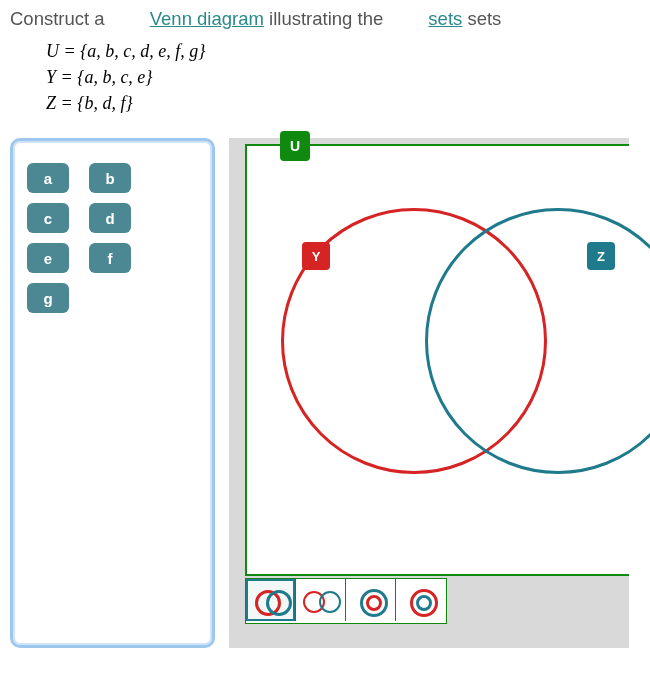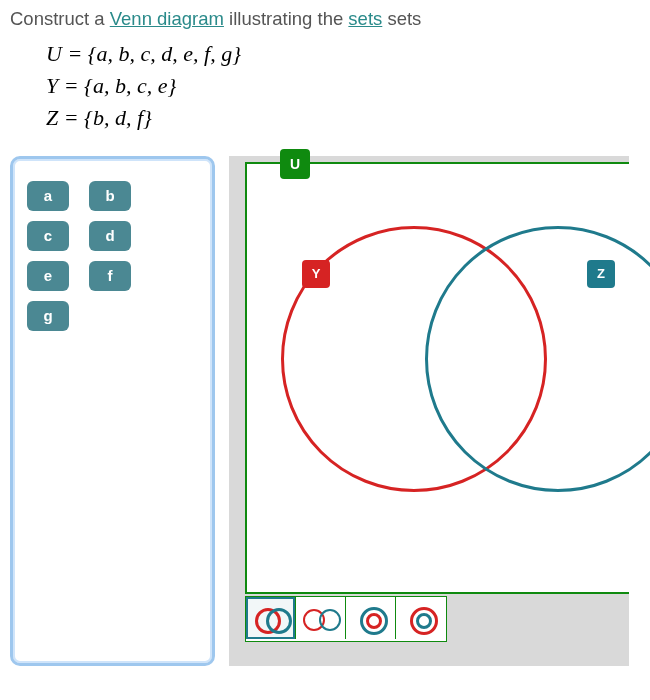--- a/index.html
+++ b/index.html
@@ -13,25 +13,26 @@
     box-sizing: border-box;
   }
   .prompt {
     margin-bottom: 8px;
     font-size: 18.5px;
     color: #555;
   }
   .prompt .link {
     color: #2a8a8a;
     text-decoration: underline;
+    margin-left: 40px;
   }
   .sets {
     padding-left: 36px;
     font-family: "Times New Roman", Times, serif;
-    font-size: 22px;
+    font-size: 18px;
     font-style: italic;
     line-height: 1.45;
     margin-bottom: 22px;
     color: #000;
   }
   .sets .setletter {
     font-style: italic;
   }
   .sets .brace, .sets .elems {
     font-style: italic;

